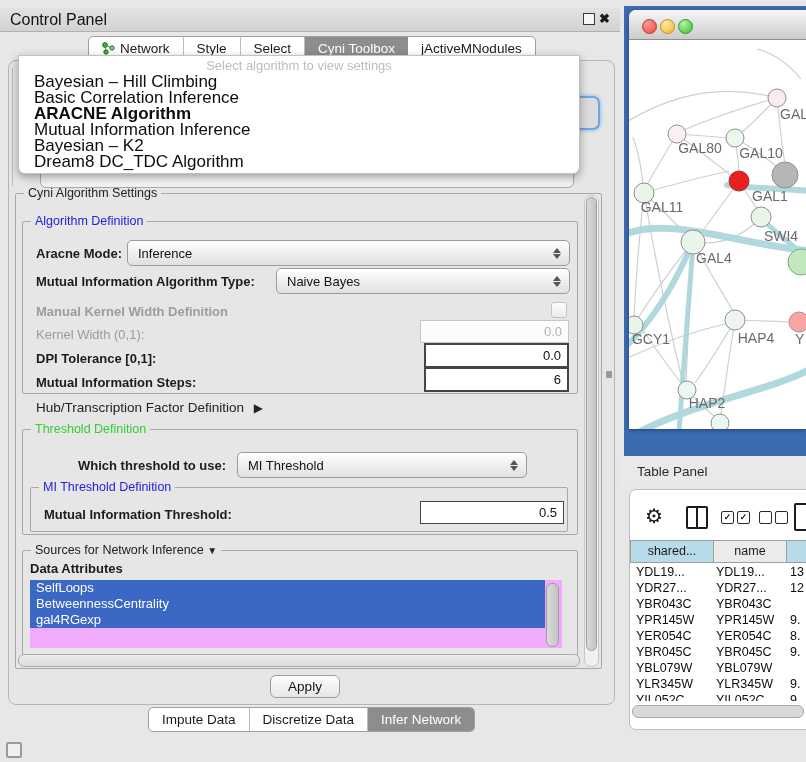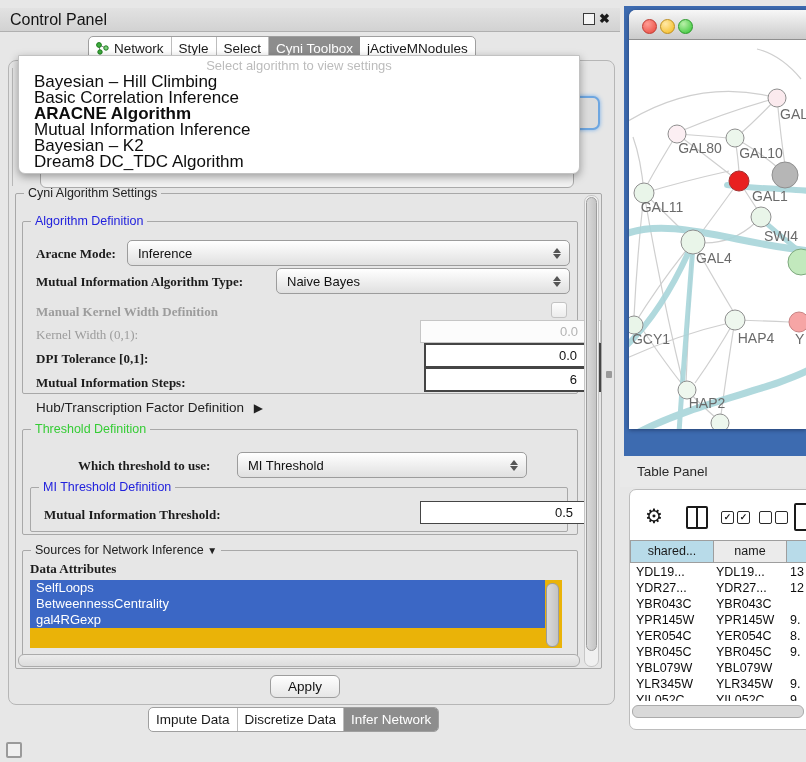--- a/index.html
+++ b/index.html
@@ -5,50 +5,50 @@
   html,body{margin:0;padding:0;background:#e7e7e7;font-family:"Liberation Sans",sans-serif;}
   #screen{position:relative;width:806px;height:762px;overflow:hidden;background:#e7e7e7;}
   .abs{position:absolute;}
   
   .cp-titlebar{left:0;top:8px;width:620px;height:23px;background:linear-gradient(#e2e2e2,#d2d2d2);border-bottom:1px solid #b0b0b0;}
   .cp-title{left:10px;top:11px;font-size:16px;color:#141414;}
   .win-ico{top:12px;width:13px;height:13px;font-size:13px;line-height:13px;color:#1a1a1a;text-align:center;}
   .float-box{left:583px;top:13px;width:10px;height:10px;border:1.5px solid #3a3a3a;background:#f5f5f5;}
   
   .segbar{display:flex;border:1px solid #9f9f9f;border-radius:5px;background:#fff;overflow:hidden;height:23px;}
-  .seg{display:flex;align-items:center;gap:5px;padding:0 7px;font-size:13.5px;color:#1a1a1a;border-right:1px solid #bdbdbd;white-space:nowrap;}
+  .seg{display:flex;align-items:center;gap:5px;padding:0 13px;font-size:13.5px;color:#1a1a1a;border-right:1px solid #bdbdbd;white-space:nowrap;}
   .seg:last-child{border-right:none;}
   .seg.sel{background:#8d8d8d;color:#fff;border-right:none;}
   
   .popup{left:18px;top:55px;width:560px;height:117px;background:#fff;border:1px solid #c2c2c2;border-radius:0 0 7px 7px;box-shadow:0 3px 8px rgba(0,0,0,.35);z-index:10;}
   .popup .ph{height:16px;line-height:16px;text-align:center;color:#bcbcbc;font-size:13px;margin-top:2px;}
   .popup .it{height:16px;line-height:16px;padding-left:15px;font-size:17px;color:#0d0d0d;}
   .popup .it.bold{font-weight:bold;}
   
   .group{border:1px solid #a8a8a8;border-radius:2px;background:transparent;}
   .legend{position:absolute;top:-8px;left:8px;background:#e6e6e6;padding:0 4px;font-size:12.5px;white-space:nowrap;}
-  .lbl{font-size:13px;font-weight:bold;color:#1c1c1c;white-space:nowrap;font-family:Liberation Serif, serif;}
+  .lbl{font-size:13px;font-weight:bold;color:#1c1c1c;white-space:nowrap;}
   .lbl.gray{color:#9c9c9c;}
   .plain{font-size:13px;color:#222;white-space:nowrap;}
   
   .combo{height:24px;border:1px solid #9c9c9c;border-radius:5px;background:linear-gradient(#ffffff,#e0e0e0);display:flex;align-items:center;}
   .combo .val{flex:1;padding-left:10px;font-size:13px;color:#111;}
   .combo .arrows{width:16px;display:flex;flex-direction:column;align-items:center;gap:1px;margin-right:4px;}
   .tri-up{width:0;height:0;border-left:4px solid transparent;border-right:4px solid transparent;border-bottom:5px solid #555;}
   .tri-dn{width:0;height:0;border-left:4px solid transparent;border-right:4px solid transparent;border-top:5px solid #555;}
   
-  .field{height:21px;background:#fff;border:2px solid #454545;font-size:13px;color:#111;text-align:right;padding:0 22px;line-height:21px;}
+  .field{height:21px;background:#fff;border:2px solid #454545;font-size:13px;color:#111;text-align:right;padding:0 6px;line-height:21px;}
   .field.dis{border:1px solid #c6c6c6;background:#fcfcfc;color:#b3b3b3;}
   .chk{width:14px;height:14px;border:1px solid #c3c3c3;border-radius:3px;background:linear-gradient(#fdfdfd,#ececec);}
   
   .sb-track-v{background:#f0f0f0;border:1px solid #c6c6c6;border-radius:7px;}
   .sb-thumb{background:linear-gradient(90deg,#dadada,#c4c4c4);border:1px solid #9d9d9d;border-radius:6px;}
   .sb-thumb-h{background:linear-gradient(#ececec,#dcdcdc);border:1px solid #ababab;border-radius:6px;}
   
-  .attr-list{background:#eab308;overflow:hidden;}
+  .attr-list{background:#f0abfc;overflow:hidden;}
   .attr-it{height:16px;line-height:16px;font-size:13px;color:#fff;padding-left:6px;}
   .btn{border:1px solid #9d9d9d;border-radius:6px;background:linear-gradient(#fefefe,#e6e6e6);font-size:13.5px;color:#111;display:flex;align-items:center;justify-content:center;}
   
   .blue-panel{left:624px;top:6px;width:182px;height:450px;background:#3d6bb0;}
   .net-window{left:629px;top:10px;width:177px;height:419px;background:#fff;border-radius:7px 0 0 0;overflow:hidden;box-shadow:0 1px 4px rgba(0,0,20,.4);}
   .net-titlebar{position:absolute;left:0;top:0;width:100%;height:29px;background:linear-gradient(#f7f7f7,#cbcbcb);border-bottom:1px solid #8f8f8f;}
   .tl{position:absolute;top:9px;width:13px;height:13px;border-radius:50%;}
   .tl.red{background:radial-gradient(circle at 35% 30%,#ff9d95,#e8453a);border:1px solid #bf3a31;}
   .tl.yel{background:radial-gradient(circle at 35% 30%,#ffe9a8,#f3b817);border:1px solid #bf8f1f;}
   .tl.grn{background:radial-gradient(circle at 35% 30%,#b9f0a9,#2fc32f);border:1px solid #2a9a2a;}

